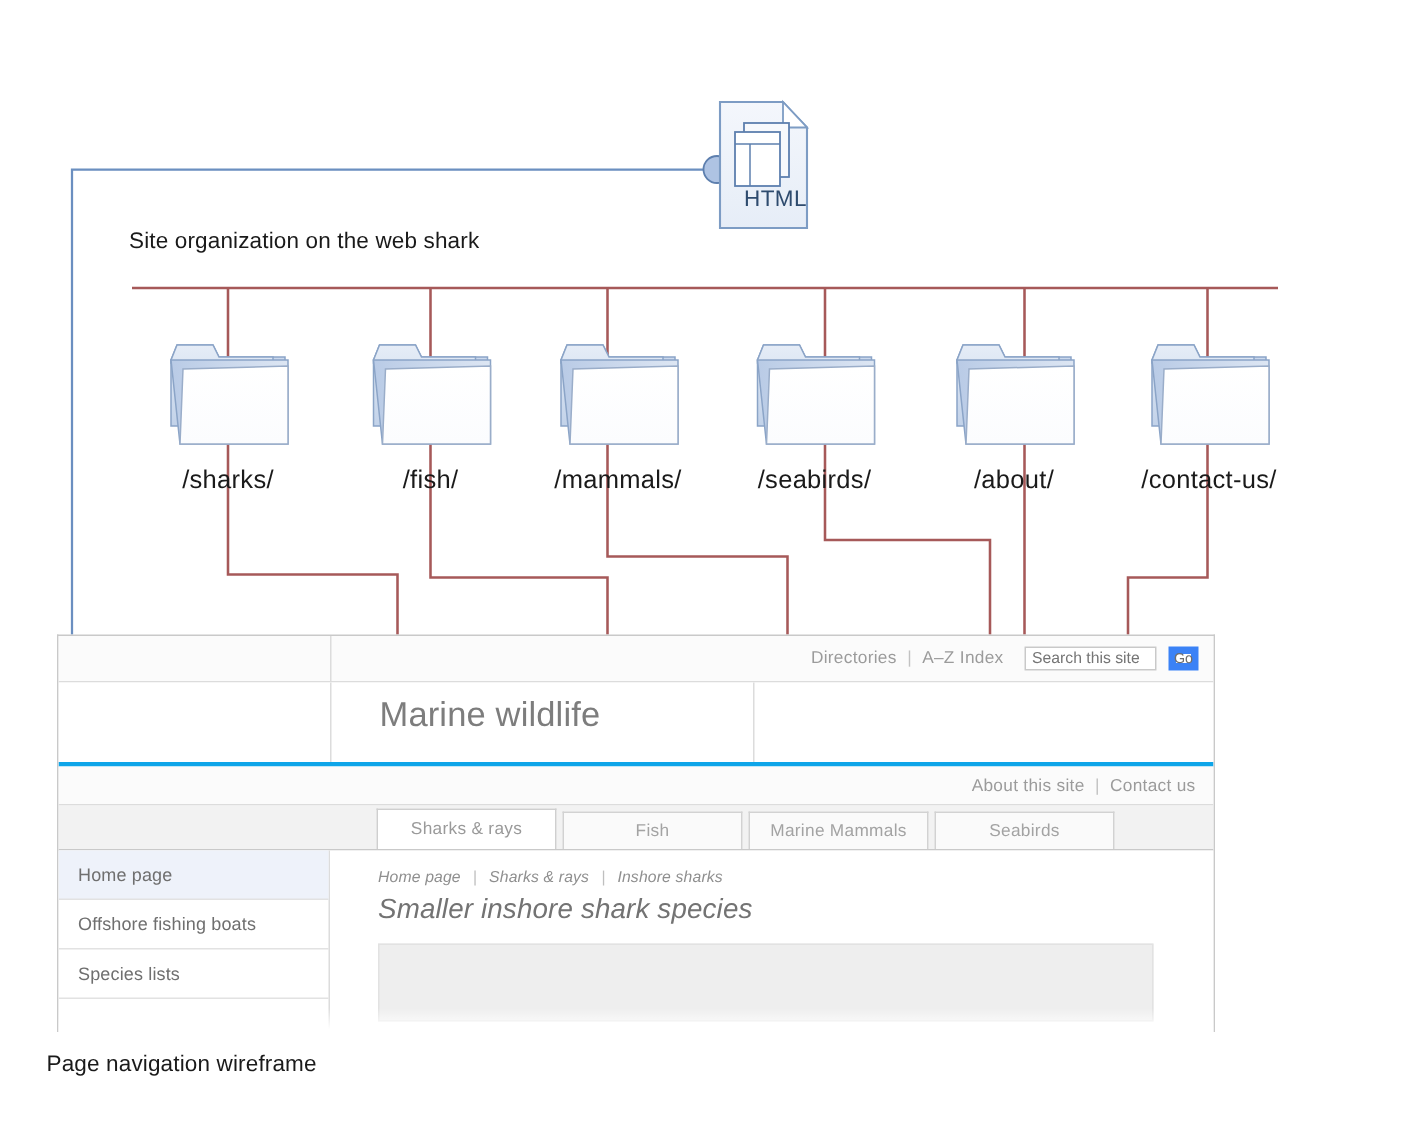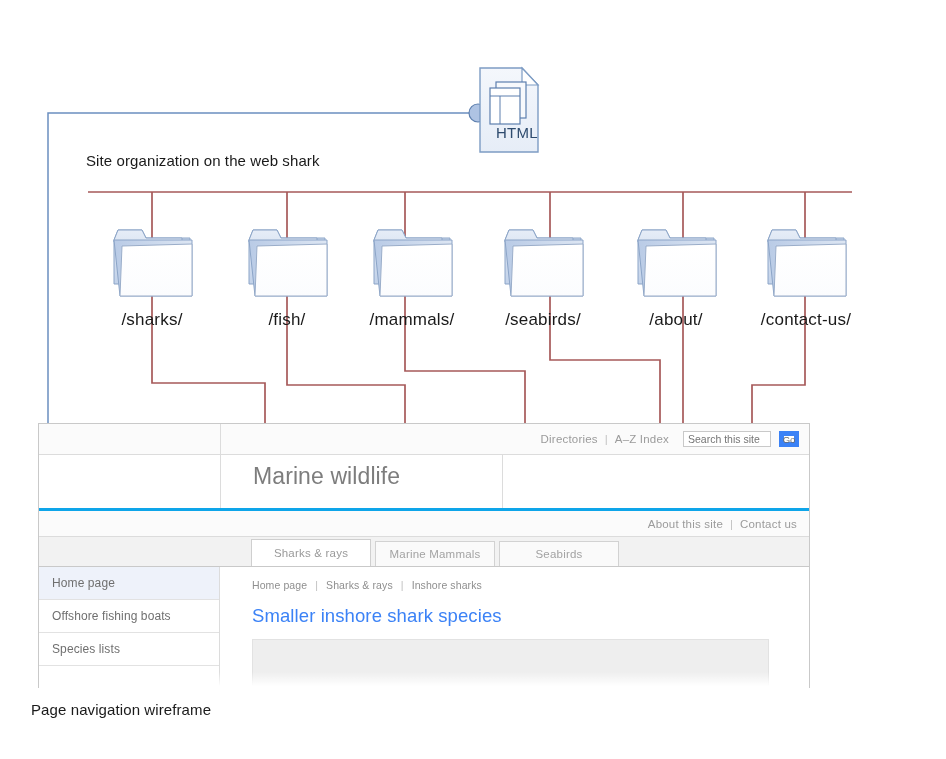--- a/index.html
+++ b/index.html
@@ -244,32 +244,33 @@
     border-bottom: 1px solid #e2e2e2;
     box-sizing: border-box;
     letter-spacing: 0.1px;
     white-space: nowrap;
   }
   .wf-nav-item.current { background: #eef2fa; }
   .wf-content {
     flex: 1;
     padding: 12px 40px 0 32px;
     box-sizing: border-box;
+    font-style: italic;
   }
   .wf-breadcrumb {
     font-size: 10.5px;
     color: #8f8f8f;
     letter-spacing: 0.1px;
     white-space: nowrap;
   }
   .wf-breadcrumb .crumb-sep { color: #bfbfbf; margin: 0 5px; }
   .wf-h1 {
-    margin-top: 14px;
+    margin-top: 4px;
     font-size: 18.5px;
-    color: #3b82f6;
+    color: #737373;
     letter-spacing: 0.1px;
     white-space: nowrap;
   }
   .wf-block {
     margin-top: 12px;
     height: 52px;
     background: #eeeeee;
     border: 1px solid #e2e2e2;
     box-sizing: border-box;
   }
@@ -428,20 +429,21 @@
     </div>
 
     <div class="wf-secondary">
       <span class="util-link">About this site</span>
       <span class="util-sep">|</span>
       <span class="util-link">Contact us</span>
     </div>
 
     <div class="wf-tabs">
       <div class="wf-tab active">Sharks &amp; rays</div>
+      <div class="wf-tab">Fish</div>
       <div class="wf-tab">Marine Mammals</div>
       <div class="wf-tab">Seabirds</div>
     </div>
 
     <div class="wf-body">
       <div class="wf-sidebar">
         <div class="wf-nav-item current">Home page</div>
         <div class="wf-nav-item">Offshore fishing boats</div>
         <div class="wf-nav-item">Species lists</div>
         <div class="wf-nav-item"></div>

